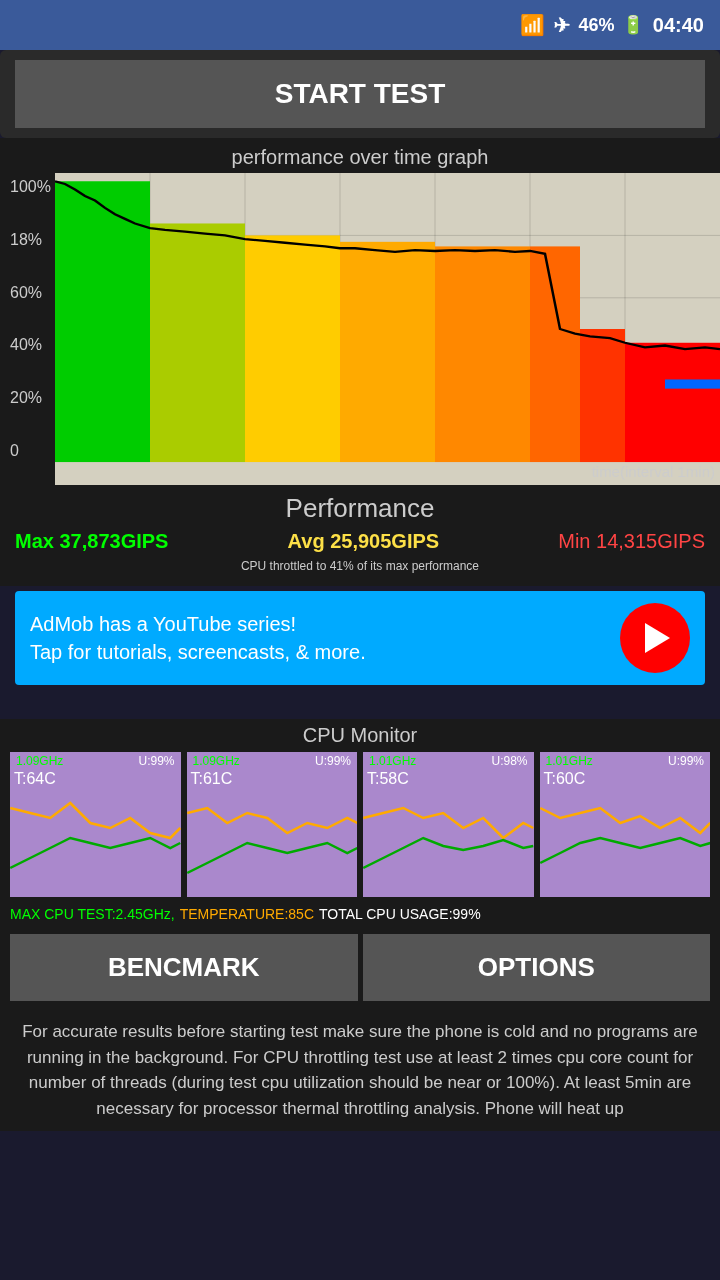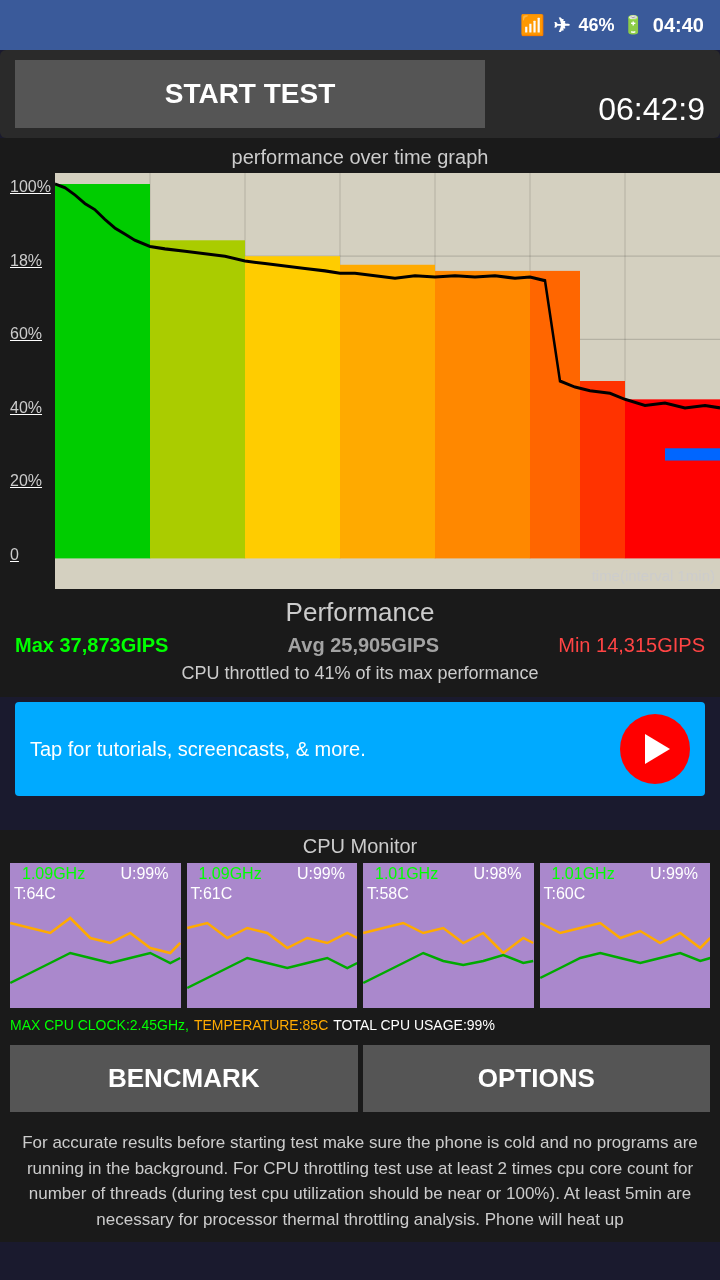--- a/index.html
+++ b/index.html
@@ -69,23 +69,22 @@
     }
     .graph-title {
       text-align: center;
       color: #cccccc;
       font-size: 20px;
       padding: 8px 0 4px;
       border-radius: 10px;
     }
     .graph-container {
       position: relative;
-      height: 416px;
-      display: flex;
-      text-decoration: underline;
+      height: 312px;
+      display: flex;
     }
     .graph-y-axis {
       width: 55px;
       display: flex;
       flex-direction: column;
       justify-content: space-between;
       padding: 5px 5px 25px 10px;
       color: #cccccc;
       font-size: 16px;
     }
@@ -128,25 +127,25 @@
       font-size: 26px;
       color: #cccccc;
       margin-bottom: 6px;
     }
     .perf-stats {
       display: flex;
       justify-content: space-between;
       margin-bottom: 6px;
     }
     .perf-max { color: #00ff00; font-size: 20px; font-weight: bold; }
-    .perf-avg { color: #a3a3a3; font-size: 20px; font-weight: bold; }
+    .perf-avg { color: #fde047; font-size: 20px; font-weight: bold; }
     .perf-min { color: #ff4444; font-size: 20px; font-weight: normal; }
     .throttle-text {
       color: #cccccc;
-      font-size: 18px;
+      font-size: 12px;
       margin-bottom: 5px;
     }
 
     
     .ad-banner {
       background: #00aaff;
       margin: 5px 15px;
       padding: 12px 15px;
       display: flex;
       align-items: center;
@@ -197,22 +196,22 @@
     .cpu-core {
       flex: 1;
       background: #aa88cc;
       height: 145px;
       position: relative;
       overflow: hidden;
     }
     .core-header {
       display: flex;
       justify-content: space-between;
-      padding: 2px 12px;
-      font-size: 16px;
+      padding: 2px 6px;
+      font-size: 12px;
     }
     .core-freq { color: #00ff00; }
     .core-usage { color: white; }
     .core-temp { color: white; padding: 0 4px; }
     .core-graph-area {
       height: 110px;
       position: relative;
     }
 
     
@@ -263,21 +262,20 @@
     <span class="wifi-icon">📶</span>
     <span class="airplane-icon">✈</span>
     <span class="battery-text">46%</span>
     <span>🔋</span>
     <span class="time-text">04:40</span>
   </div>
 </div>
 
 <div class="header-area">
   <button class="start-test-btn">START TEST</button>
-  <span class="timer-display">06:42:9</span>
 </div>
 
 <div class="graph-section">
   <div class="graph-title">performance over time graph</div>
   <div class="graph-container">
     <div class="graph-y-axis">
       <span>100%</span>
       <span>18%</span>
       <span>60%</span>
       <span>40%</span>
@@ -332,20 +330,21 @@
   <div class="perf-stats">
     <span class="perf-max">Max 37,873GIPS</span>
     <span class="perf-avg">Avg 25,905GIPS</span>
     <span class="perf-min">Min 14,315GIPS</span>
   </div>
   <div class="throttle-text">CPU throttled to 41% of its max performance</div>
 </div>
 
 <div class="ad-banner">
   <div class="ad-text">
+    <div>AdMob has a YouTube series!</div>
     <div>Tap for tutorials, screencasts, &amp; more.</div>
   </div>
   <div class="yt-play-btn">
     <div class="play-triangle"></div>
   </div>
 </div>
 
 <div class="cpu-monitor-section">
   <div class="cpu-monitor-title">CPU Monitor</div>
   <div class="cpu-cores">
@@ -407,21 +406,21 @@
           <polyline points="0,20 20,30 40,25 60,20 80,35 100,28 120,40 140,30 160,45 170,35" fill="none" stroke="#ffaa00" stroke-width="2.5"></polyline>
           <polyline points="0,75 20,65 40,55 60,50 80,55 100,60 120,55 140,50 160,58 170,55" fill="none" stroke="#00aa00" stroke-width="2.5"></polyline>
         </svg>
       </div>
     </div>
 
   </div>
 </div>
 
 <div class="bottom-stats">
-  <span class="stat-clock">MAX CPU CLOCK:2.45GHz,</span>
+  <span class="stat-clock">MAX CPU TEST:2.45GHz,</span>
   <span class="stat-temp">TEMPERATURE:85C</span>
   <span class="stat-usage">TOTAL CPU USAGE:99%</span>
 </div>
 
 <div class="bottom-buttons">
   <button class="bench-btn">BENCMARK</button>
   <button class="options-btn">OPTIONS</button>
 </div>
 
 <div class="info-text">

